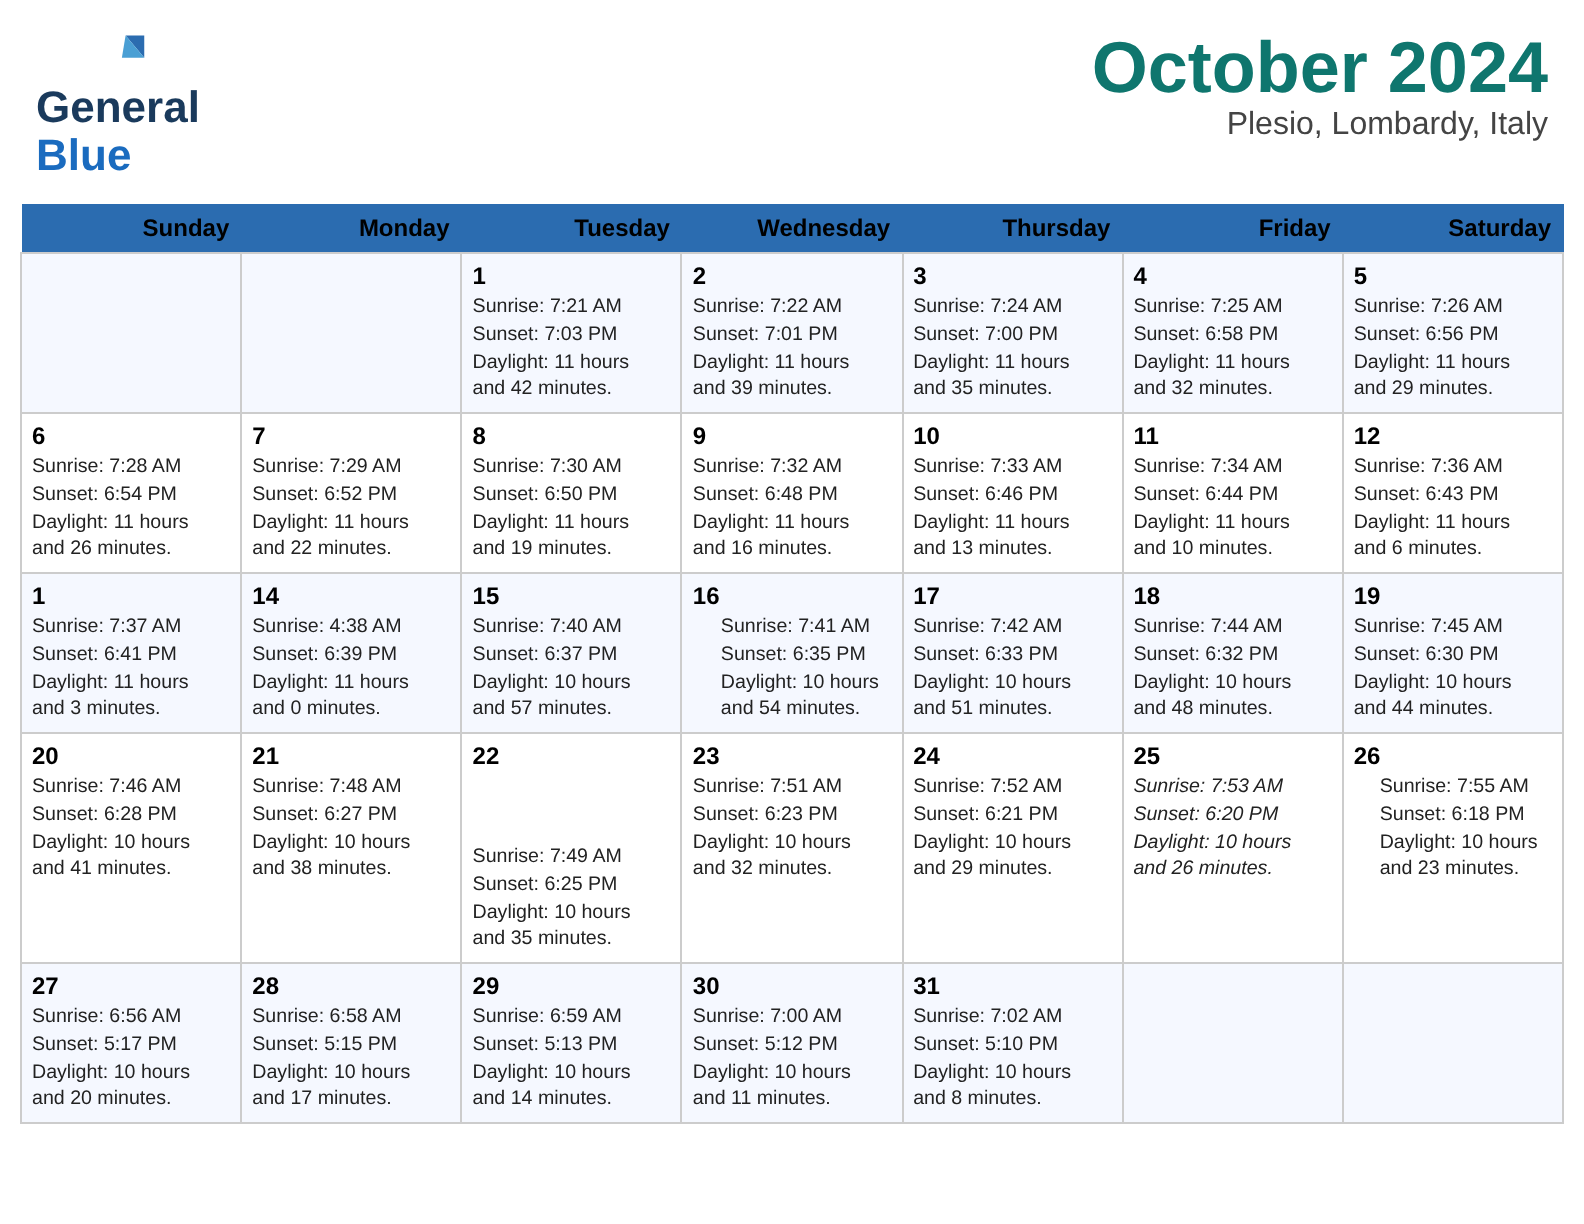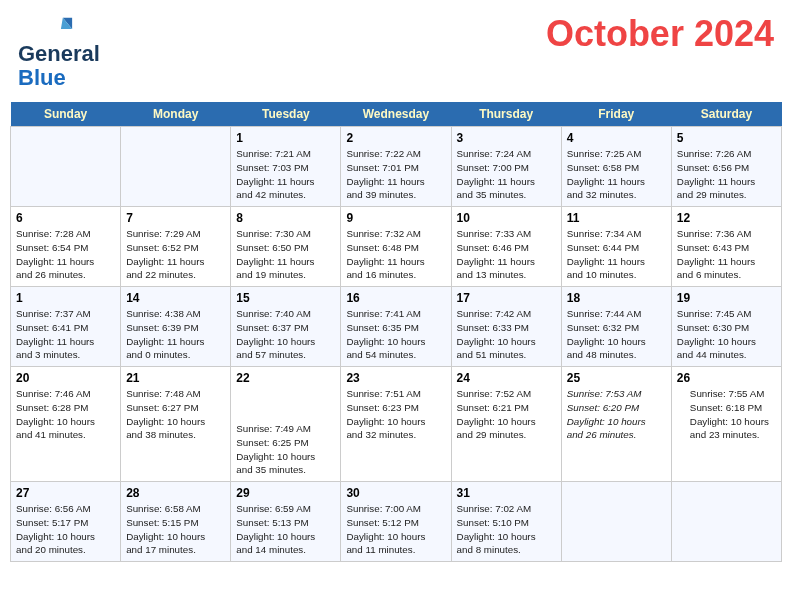--- a/index.html
+++ b/index.html
@@ -35,36 +35,36 @@
       width: 28px;
       height: 28px;
       margin-left: 2px;
     }
     .title-block {
       text-align: right;
     }
     .month-title {
       font-size: 36px;
       font-weight: bold;
-      color: #ef4444;
+      color: #0f766e;
       line-height: 1.1;
     }
     .location {
       font-size: 16px;
       color: #444;
     }
     .calendar {
       width: 100%;
       border-collapse: collapse;
       font-size: 10.5px;
     }
     .calendar th {
       background-color: #2b6cb0;
-      color: #fef9c3;
-      text-align: center;
+      color: #000000;
+      text-align: right;
       padding: 5px 6px;
       font-size: 12px;
       font-weight: bold;
     }
     .calendar td {
       border: 1px solid #ccc;
       vertical-align: top;
       padding: 4px 5px;
       width: calc(100% / 7);
       min-height: 80px;
@@ -107,20 +107,21 @@
       <div class="logo-text">
         <span>General</span>
       </div>
       <div class="logo-text">
         <span class="logo-blue">Blue</span>
       </div>
     </div>
   </div>
   <div class="title-block">
     <div class="month-title">October 2024</div>
+    <div class="location">Plesio, Lombardy, Italy</div>
   </div>
 </div>
 
 <table class="calendar">
   <thead>
     <tr>
     <th>Sunday</th>
         <th>Monday</th>
         <th>Tuesday</th>
         <th>Wednesday</th>
@@ -237,21 +238,21 @@
         </td>
         <td>
           <span class="day-num">15</span>
           <div class="day-info" style="white-space: pre-line;">Sunrise: 7:40 AM
 Sunset: 6:37 PM
 Daylight: 10 hours
 and 57 minutes.</div>
         </td>
         <td>
           <span class="day-num">16</span>
-          <div class="day-info" style="white-space: pre-line;">Sunrise: 7:41 AM
+          <div class="day-info" style="white-space: pre-line; margin-left: 14px;">Sunrise: 7:41 AM
 Sunset: 6:35 PM
 Daylight: 10 hours
 and 54 minutes.</div>
         </td>
         <td>
           <span class="day-num">17</span>
           <div class="day-info" style="white-space: pre-line;">Sunrise: 7:42 AM
 Sunset: 6:33 PM
 Daylight: 10 hours
 and 51 minutes.</div>

